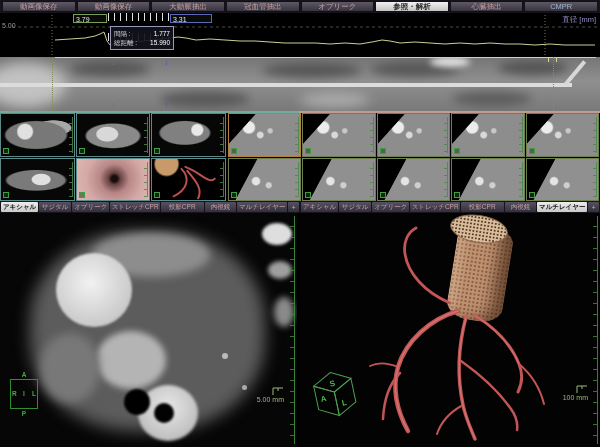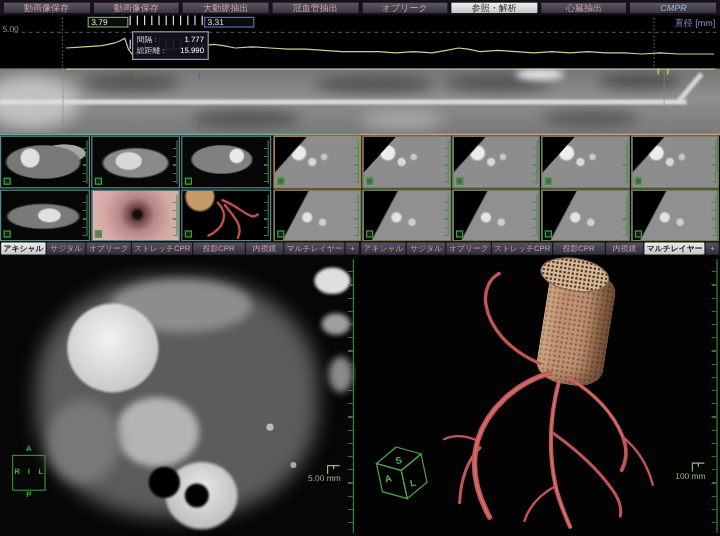--- a/index.html
+++ b/index.html
@@ -5,22 +5,22 @@
   html,body{margin:0;padding:0;background:#000;}
   #app{position:relative;width:600px;height:447px;background:#000;overflow:hidden;
        font-family:"Liberation Sans",sans-serif;-webkit-font-smoothing:antialiased;}
 
   
   #toolbar{position:absolute;left:0;top:0;width:600px;height:13px;display:flex;gap:1px;
            background:#16131a;padding:1px 2px;box-sizing:border-box;}
   .tb-btn{flex:1;display:flex;align-items:center;justify-content:center;font-size:7.5px;
           color:#c8a2a2;background:linear-gradient(#5e5964,#37333f);border:1px solid #121016;
           border-radius:1px;line-height:1;white-space:nowrap;overflow:hidden;}
-  .tb-btn.active{background:linear-gradient(#f2f2f2,#c4c4c4);color:#2c2c2c;font-weight:normal;}
-  .tb-btn.accent{color:#9fb6cf;font-style:italic;}
+  .tb-btn.active{background:linear-gradient(#f2f2f2,#c4c4c4);color:#2c2c2c;font-weight:bold;}
+  .tb-btn.accent{color:#9fb6cf;}
 
   
   #graph{position:absolute;left:0;top:13px;width:600px;height:28px;background:#000;}
   #graph svg{position:absolute;left:0;top:0;}
   .ytick{position:absolute;left:2px;top:9px;font-size:7px;color:#9a9a9a;}
   .axlabel{position:absolute;right:4px;top:2px;font-size:7.5px;color:#9a8cc8;}
   .mbox{position:absolute;top:1px;height:9px;line-height:9px;font-size:7px;color:#e8e8e8;
         padding:0 2px;box-sizing:border-box;background:rgba(10,14,10,.85);}
   .mbox.g{left:73px;width:34px;border:1px solid #7ba05a;}
   .mbox.b{left:170px;width:42px;border:1px solid #5a6ab8;}

